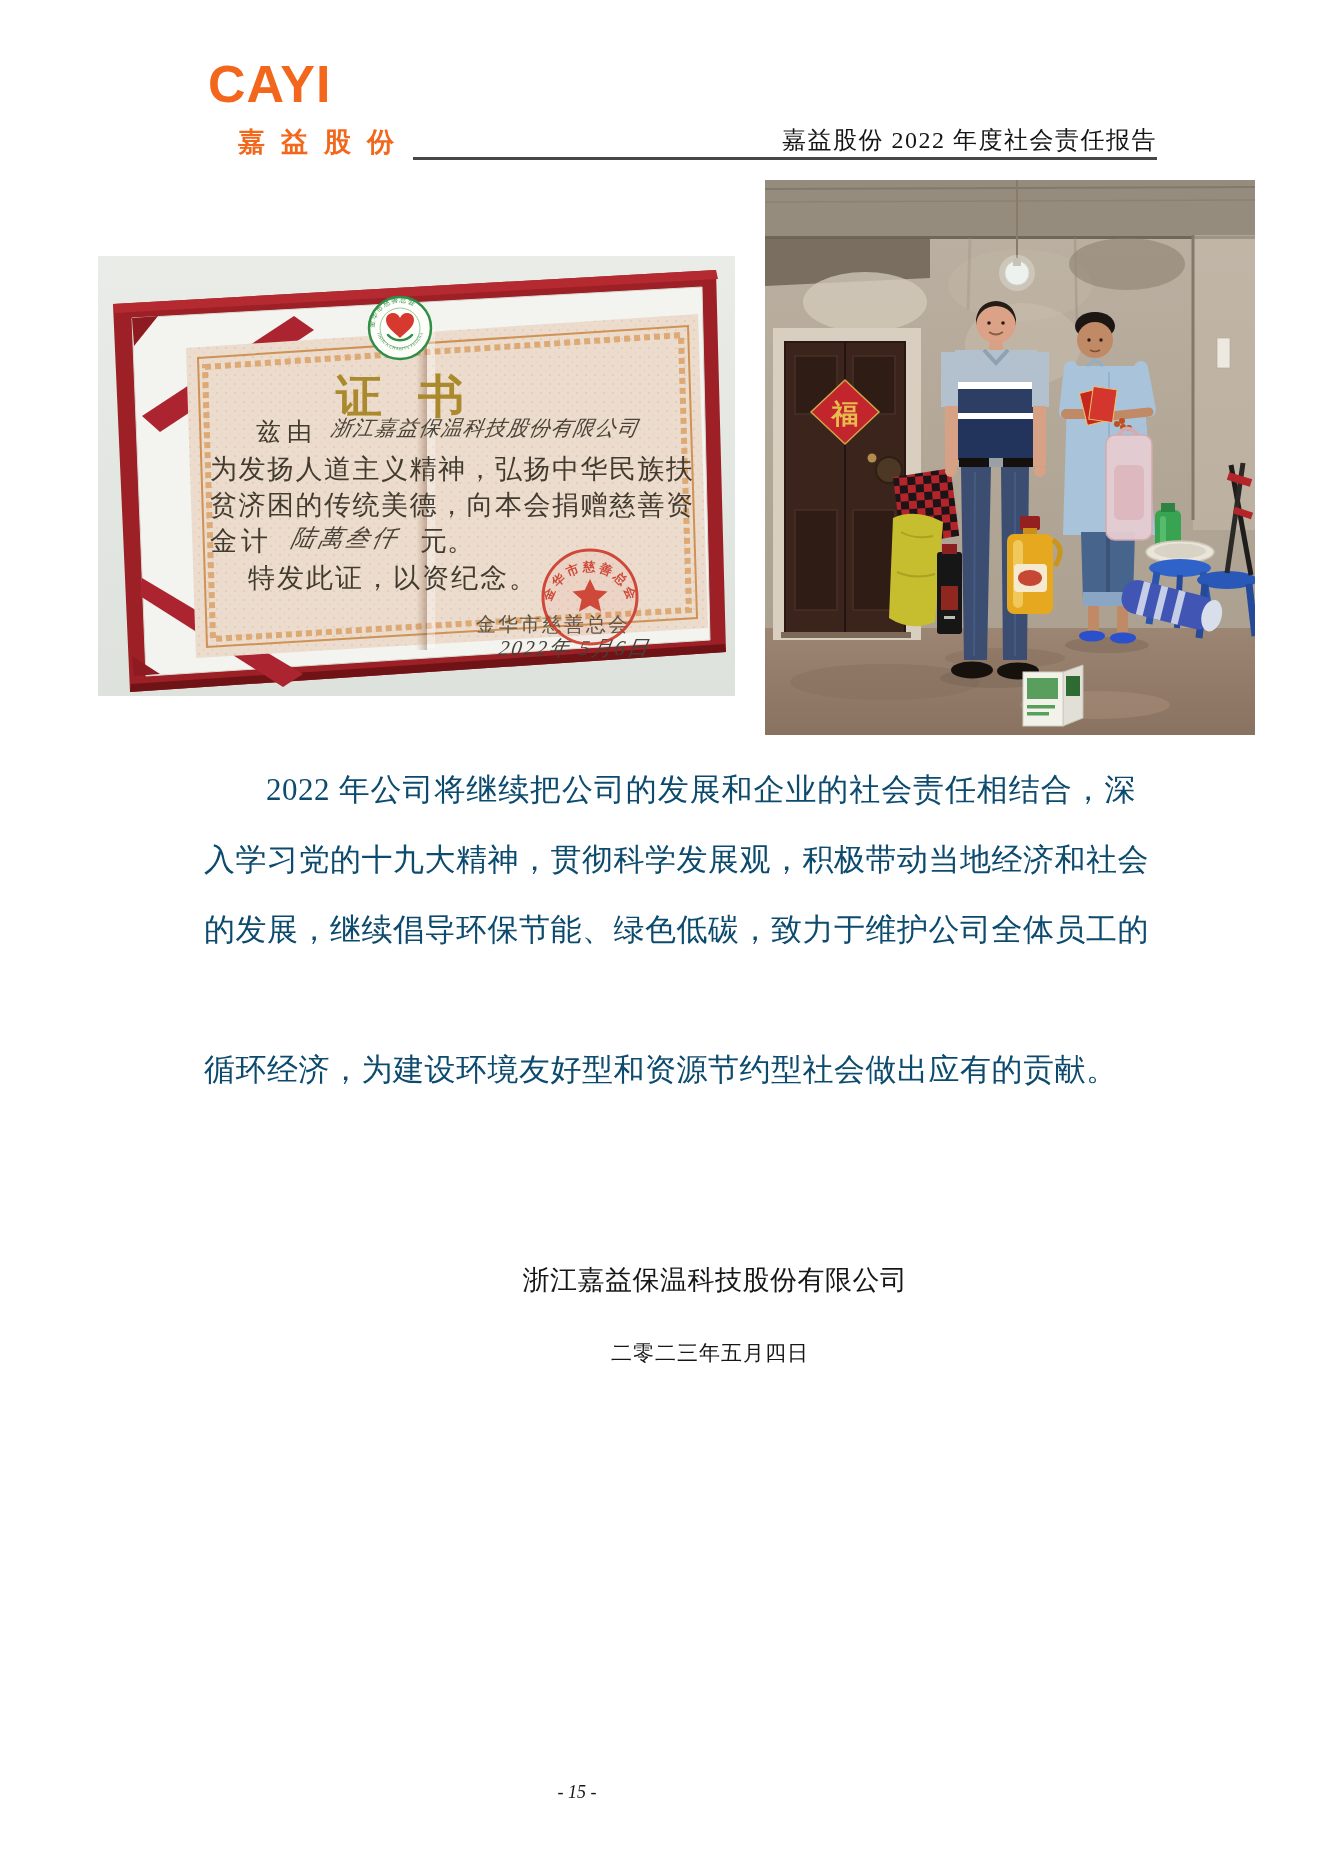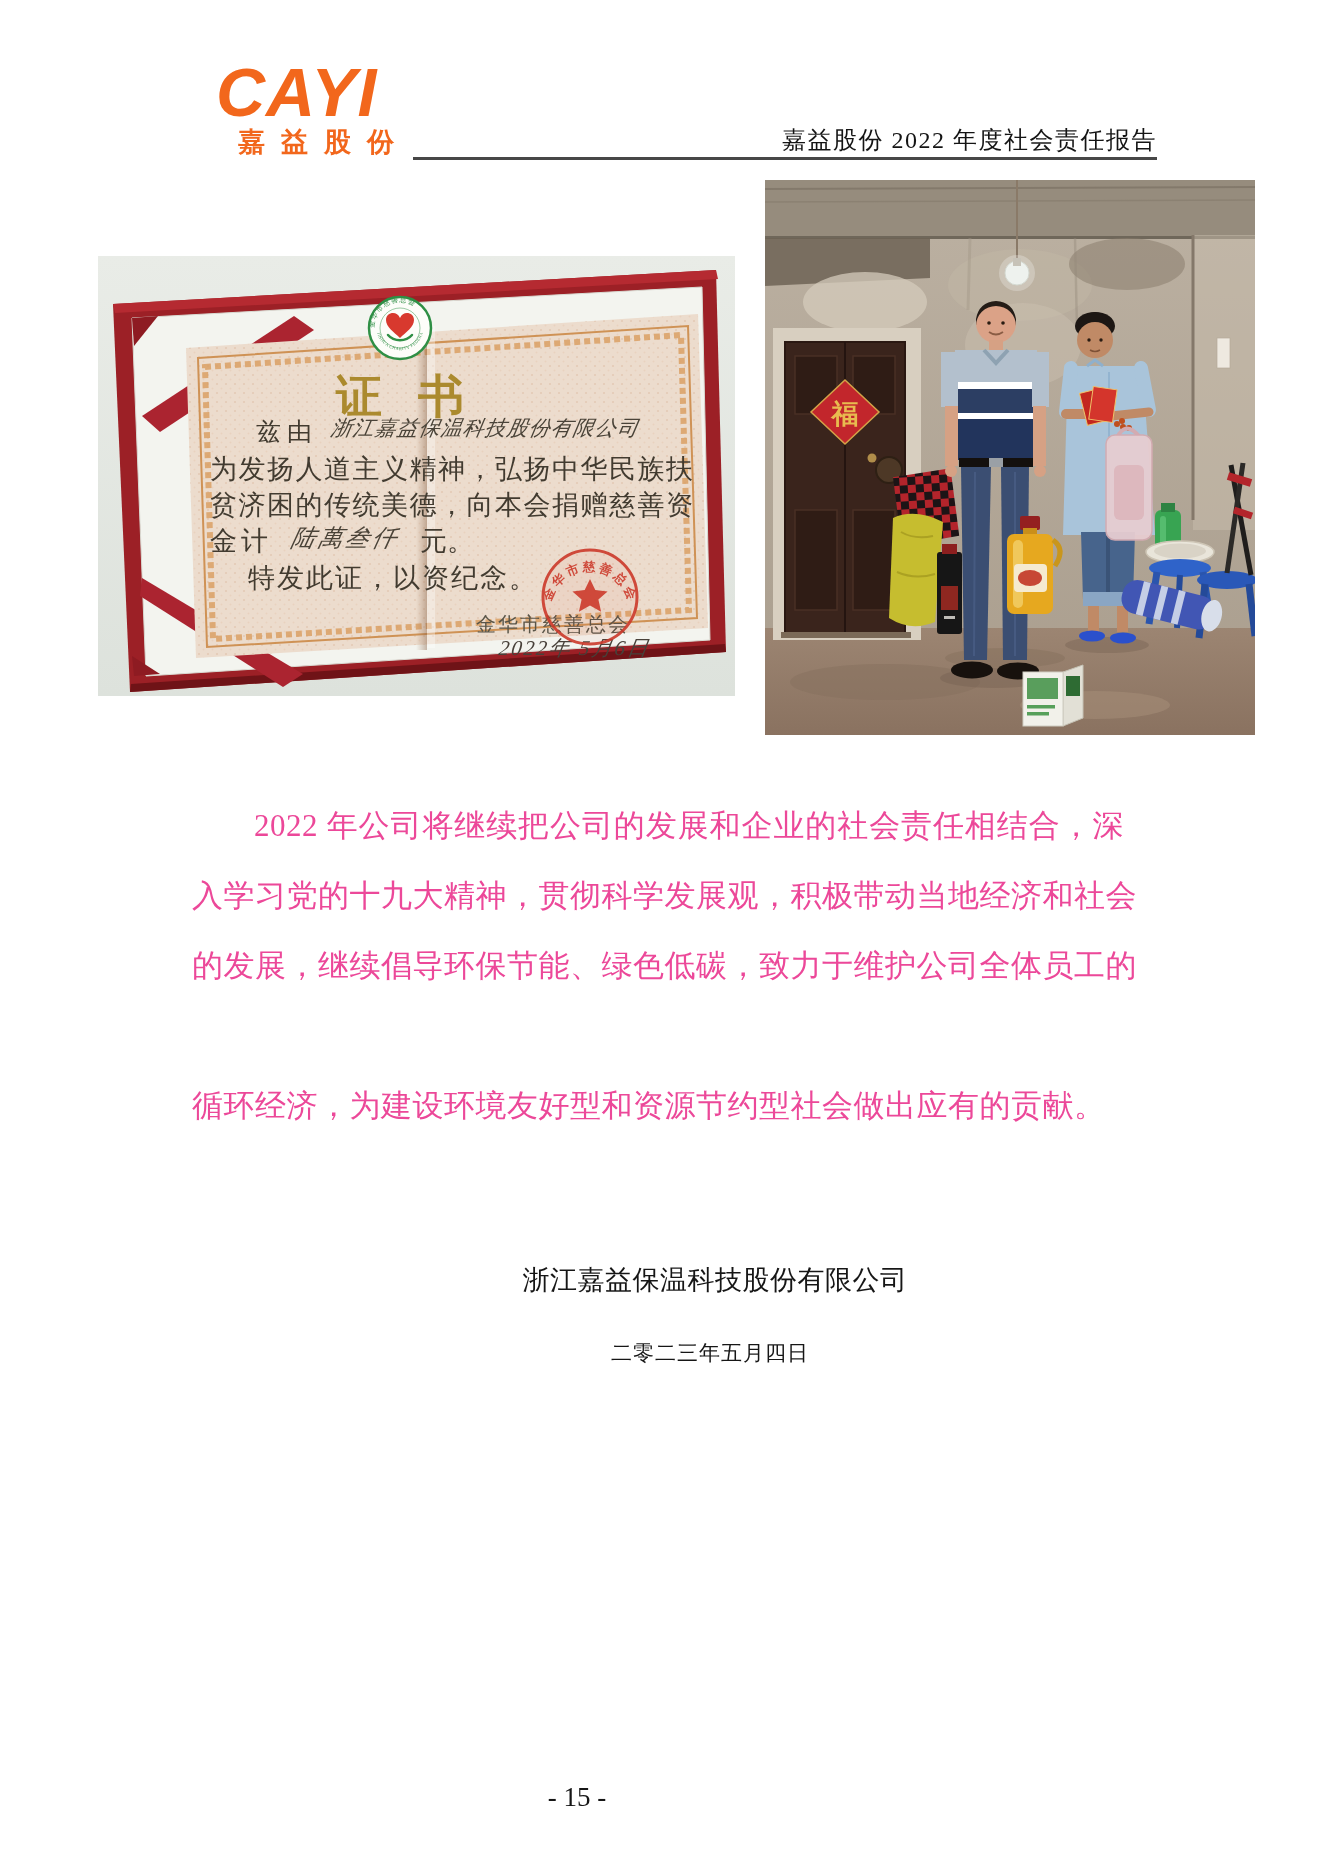--- a/index.html
+++ b/index.html
@@ -7,24 +7,24 @@
     position:relative;
     width:1323px;height:1871px;
     margin:0 auto;
     background:#ffffff;
     font-family:"Liberation Serif","DejaVu Serif",serif;
     color:#1b1b1b;
     overflow:hidden;
   }
   
   .logo-cayi{
-    position:absolute;left:216px;top:58px;
+    position:absolute;left:208px;top:58px;
     font-family:"Liberation Sans","DejaVu Sans",sans-serif;
-    font-weight:800;font-size:68px;line-height:1;
-    color:#f2671c;letter-spacing:1px;font-style:italic;
+    font-weight:800;font-size:52px;line-height:1;
+    color:#f2671c;letter-spacing:1px;
   }
   .logo-sub{
     position:absolute;left:238px;top:128px;
     font-family:"Liberation Sans","DejaVu Sans",sans-serif;
     font-weight:700;font-size:27px;line-height:1.1;
     color:#f2671c;letter-spacing:16px;white-space:nowrap;
   }
   .header-title{
     position:absolute;right:166px;top:126px;
     font-size:24px;line-height:1.2;letter-spacing:1.5px;
@@ -33,42 +33,42 @@
   .header-rule{
     position:absolute;left:413px;top:157px;
     width:744px;height:3px;background:#474747;
   }
   
   .photo-cert{position:absolute;left:98px;top:256px;width:637px;height:440px;}
   .photo-room{position:absolute;left:765px;top:180px;width:490px;height:555px;}
   .photo-cert svg,.photo-room svg{display:block;width:100%;height:100%;}
   
   .body-line{
-    position:absolute;left:192px;width:932px;box-sizing:border-box;
-    font-size:31px;line-height:40px;letter-spacing:0.5px;color:#ec4899;
-    text-align:justify;text-align-last:justify;white-space:nowrap;margin-top:36px;
+    position:absolute;left:204px;width:932px;box-sizing:border-box;
+    font-size:31px;line-height:40px;letter-spacing:0.5px;color:#0c4a6e;
+    text-align:justify;text-align-last:justify;white-space:nowrap;
   }
   .bl1{top:770px;padding-left:62px;}
   .bl2{top:840px;}
   .bl3{top:910px;}
   .bl4{top:980px;}
   .bl5{top:1050px;text-align-last:left;}
   
   .sig-company{
     position:absolute;left:715px;top:1262px;transform:translateX(-50%);
     font-size:27px;letter-spacing:0.5px;color:#161616;white-space:nowrap;
   }
   .sig-date{
     position:absolute;left:710px;top:1339px;transform:translateX(-50%);
     font-size:21px;letter-spacing:1px;color:#161616;white-space:nowrap;
   }
   
   .page-num{
     position:absolute;left:577px;top:1782px;transform:translateX(-50%);
-    font-size:27px;color:#161616;white-space:nowrap;
+    font-size:18px;color:#161616;white-space:nowrap;font-style:italic;
   }
 </style>
 </head>
 <body>
 
 <div class="page">
 
   <div class="logo-cayi">CAYI</div>
   <div class="logo-sub">嘉益股份</div>
   <div class="header-title">嘉益股份 2022 年度社会责任报告</div>

